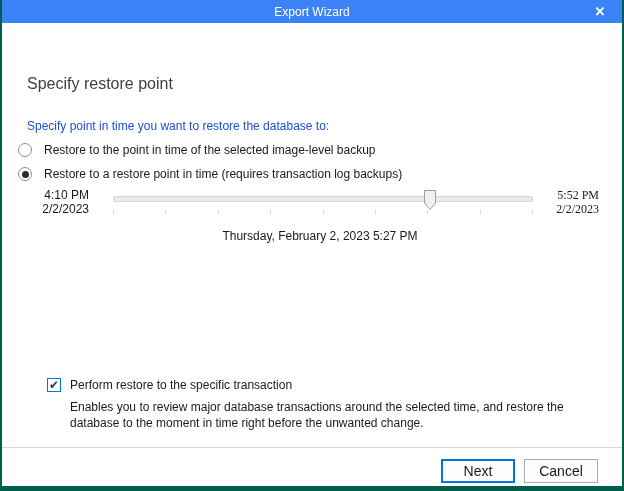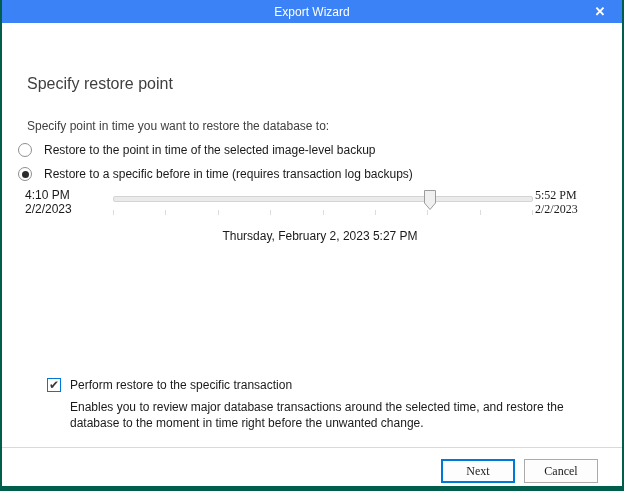--- a/index.html
+++ b/index.html
@@ -35,37 +35,37 @@
   }
 
   .content { position: absolute; left: 2px; top: 23px; width: 620px; height: 424px; background: #ffffff; margin-top: 24px; }
 
   .page-heading {
     position: absolute; left: 25px; top: 28px;
     font-size: 16px; color: #3f3f3f;
   }
   .instruction {
     position: absolute; left: 25px; top: 72px;
-    font-size: 12px; color: #404040;
+    font-size: 12px; color: #1d4ed8;
   }
 
   .radio-row { position: absolute; left: 16px; display: flex; align-items: center; height: 16px; }
   .radio-row-1 { top: 95px; }
   .radio-row-2 { top: 119px; }
   .radio-circle {
     width: 14px; height: 14px; border: 1px solid #8f8f8f; border-radius: 50%;
     background: #ffffff; display: inline-flex; align-items: center; justify-content: center;
     flex: 0 0 14px;
   }
   .radio-circle .dot { width: 7px; height: 7px; border-radius: 50%; background: #2b2b2b; display: none; }
   .radio-circle.checked .dot { display: block; }
   .radio-label { margin-left: 12px; font-size: 12px; color: #1a1a1a; }
 
   
-  .slider-label-block { position: absolute; width: 64px; text-align: left; font-size: 12px; color: #1a1a1a; line-height: 14px; }
+  .slider-label-block { position: absolute; width: 64px; text-align: right; font-size: 12px; color: #1a1a1a; line-height: 14px; }
   .slider-label-left  { left: 23px; top: 141px; }
   .slider-label-right { left: 533px; top: 141px; font-family: Liberation Serif, serif; }
 
   .slider-track {
     position: absolute; left: 111px; top: 149px; width: 420px; height: 6px;
     background: #ebebeb; border: 1px solid #d4d4d4; border-radius: 2px;
   }
   .slider-thumb { position: absolute; top: 143px; width: 12px; height: 20px; margin-left: -6px; }
   .slider-ticks {
     position: absolute; left: 111px; top: 163px; width: 420px; height: 5px;
@@ -89,21 +89,21 @@
   .checkbox-desc {
     position: absolute; left: 68px; top: 353px; width: 502px;
     font-size: 12px; color: #1a1a1a; line-height: 15.5px;
   }
 
   
   .footer-separator { position: absolute; left: 2px; top: 447px; width: 620px; height: 1px; background: #d9d9d9; }
   .footer { position: absolute; left: 2px; top: 448px; width: 620px; height: 38px; background: #ffffff; }
   .btn {
     position: absolute; top: 11px; width: 74px; height: 24px;
-    font-family: Liberation Serif, serif; font-size: 12px; color: #1a1a1a;
+    font-family: Liberation Sans, sans-serif; font-size: 14px; color: #1a1a1a;
     background: #fdfdfd; border: 1px solid #ababab; cursor: pointer;
     display: flex; align-items: center; justify-content: center;
   }
   .btn-next { left: 439px; border: 1px solid #0078d7; box-shadow: inset 0 0 0 1px #0078d7; }
   .btn-cancel { left: 522px; }
 </style>
 </head>
 <body>
 
 <div class="window">
@@ -122,21 +122,21 @@
 
     <div class="radio-row radio-row-1">
       <span class="radio-circle"></span>
       <span class="radio-label">Restore to the point in time of the selected image-level backup</span>
     </div>
 
     <div class="radio-row radio-row-2">
       <span class="radio-circle checked">
           <span class="dot"></span>
         </span>
-      <span class="radio-label">Restore to a specific before in time (requires transaction log backups)</span>
+      <span class="radio-label">Restore to a restore point in time (requires transaction log backups)</span>
     </div>
 
     <div class="slider-label-block slider-label-left">
       <div>4:10 PM</div>
       <div>2/2/2023</div>
     </div>
 
     <div class="slider-track"></div>
 
     <div class="slider-thumb" style="left: 428.1px;">

